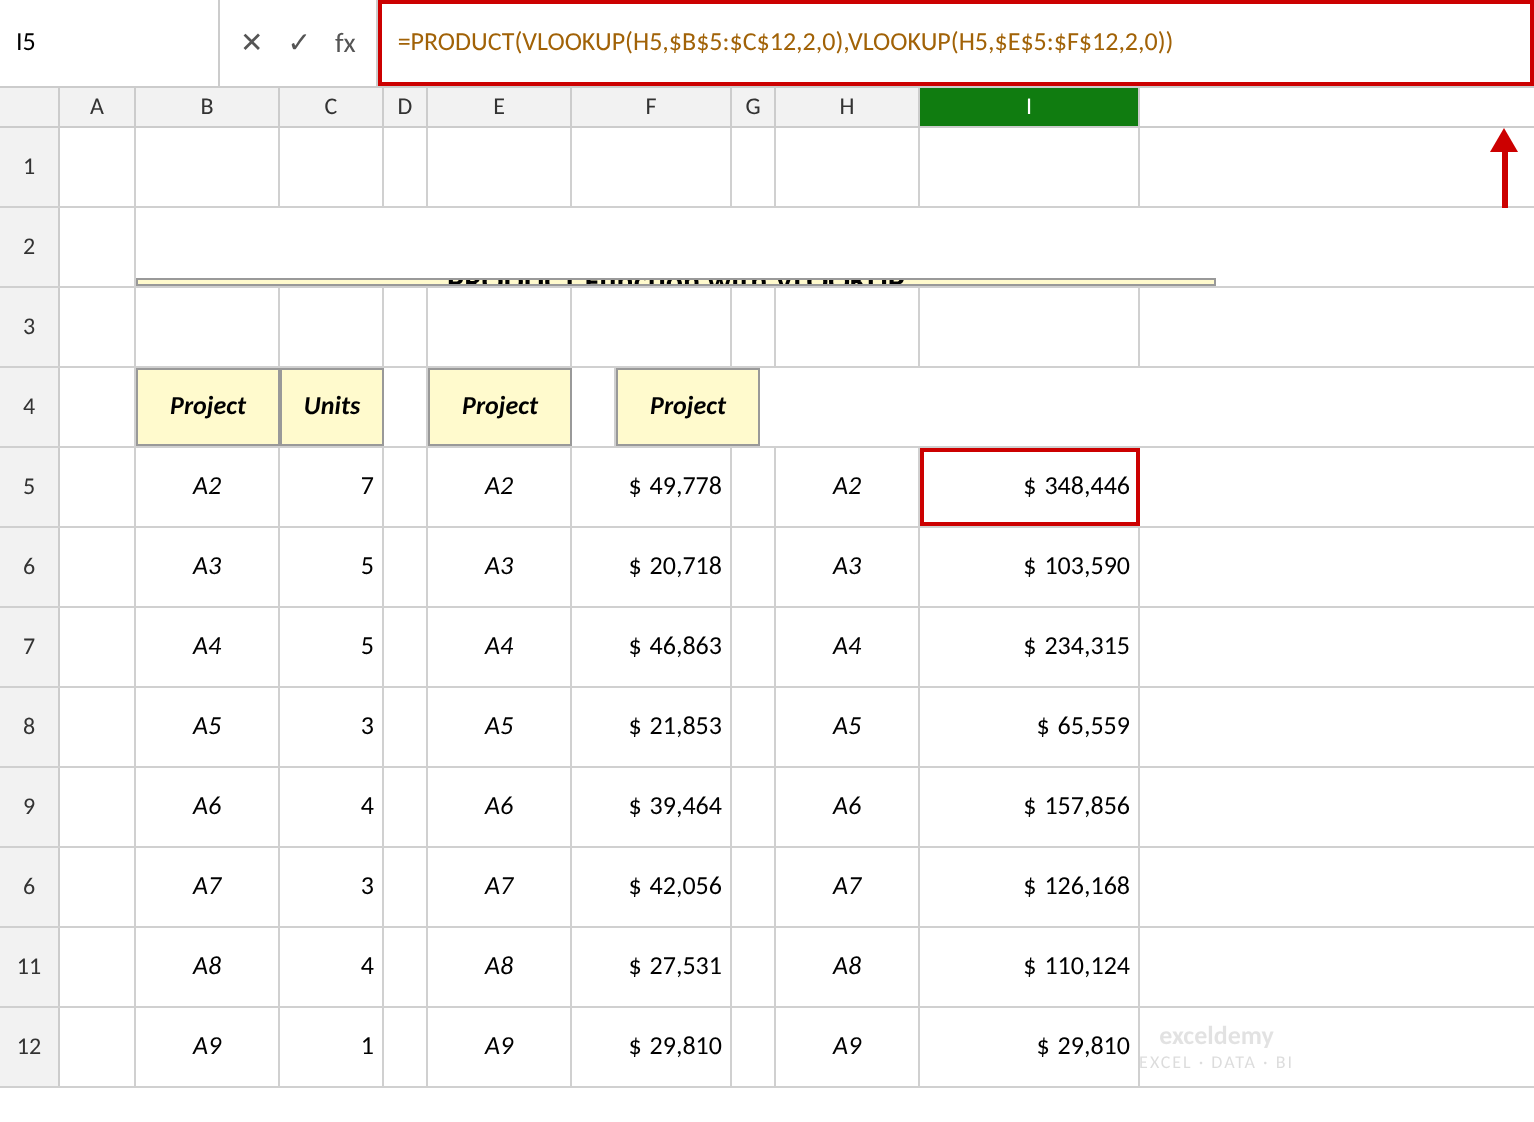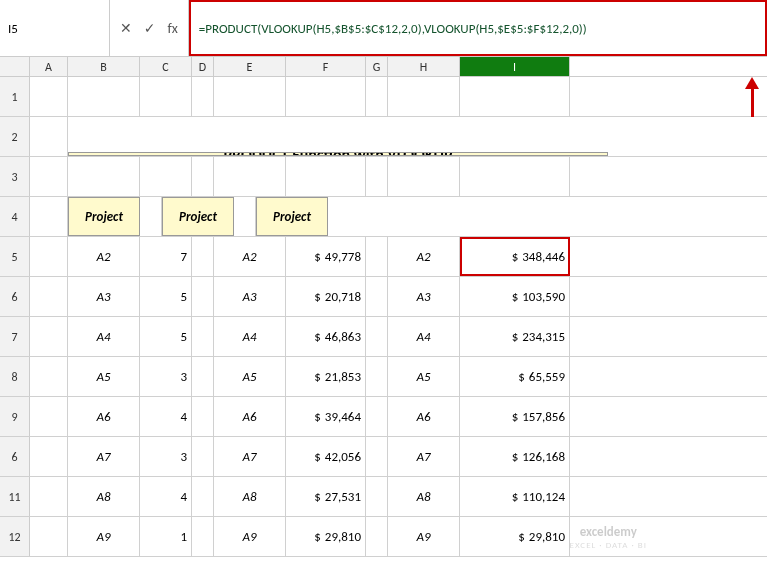--- a/index.html
+++ b/index.html
@@ -10,21 +10,21 @@
       width: 767px;
       height: 561px;
       overflow: hidden;
     }
 
     
     .formula-bar {
       display: flex;
       align-items: stretch;
       border-bottom: 1px solid #ccc;
-      height: 57px;
+      height: 44px;
       background: #fff;
     }
     .cell-ref-box {
       width: 110px;
       border-right: 1px solid #ccc;
       display: flex;
       align-items: center;
       padding: 0 8px;
       font-size: 13px;
       background: #fff;
@@ -43,21 +43,21 @@
       padding: 2px 4px;
     }
     .formula-input-area {
       flex: 1;
       border: 2px solid #c00;
       padding: 4px 8px;
       font-size: 13px;
       display: flex;
       align-items: center;
       background: #fff;
-      color: #14532d;
+      color: #a16207;
       font-family: Calibri, Arial, sans-serif;
     }
 
     
     .spreadsheet {
       display: flex;
       flex-direction: column;
       height: calc(561px - 48px);
     }
 
@@ -241,20 +241,23 @@
         <div class="cell w-h"></div>
         <div class="cell w-i"></div>
       </div>
 
       <div class="grid-row">
         <div class="row-header">4</div>
         <div class="cell w-a"></div>
         <div class="cell header-cell w-b cell-center">
           <span>Project</span>
         </div>
+        <div class="cell header-cell w-c cell-center">
+          <span>Units</span>
+        </div>
         <div class="cell w-d"></div>
         <div class="cell header-cell w-e cell-center">
           <span>Project</span>
         </div>
         <div class="cell w-g"></div>
         <div class="cell header-cell w-h cell-center">
           <span>Project</span>
         </div>
       </div>
 
@@ -476,16 +479,16 @@
 
     </div>
   </div>
 
   <div style="position:absolute; top:20px; right:8px; display:flex; flex-direction:column; align-items:center;">
     <div style="width:0; height:0; border-left:7px solid transparent; border-right:7px solid transparent; border-bottom:12px solid #c00;"></div>
     <div style="width:3px; background:#c00; height:28px;"></div>
   </div>
 
   <div class="watermark">
-    <div style="font-weight:bold; font-size:13px; color:#000000;">exceldemy</div>
+    <div style="font-weight:bold; font-size:13px; color:#737373;">exceldemy</div>
     <div style="font-size:9px; letter-spacing:1px;">EXCEL · DATA · BI</div>
   </div>
 </div>
 
 </body></html>

